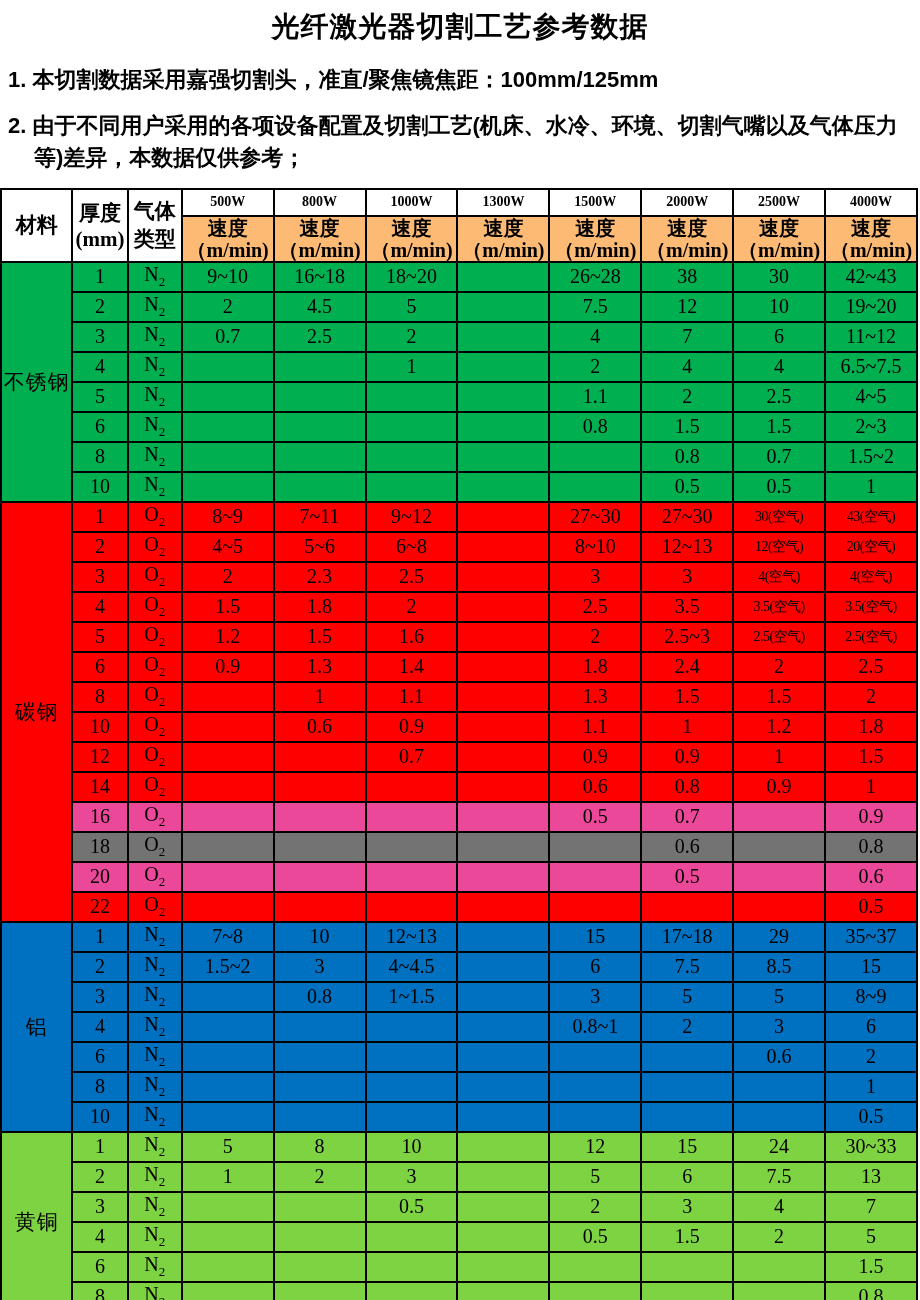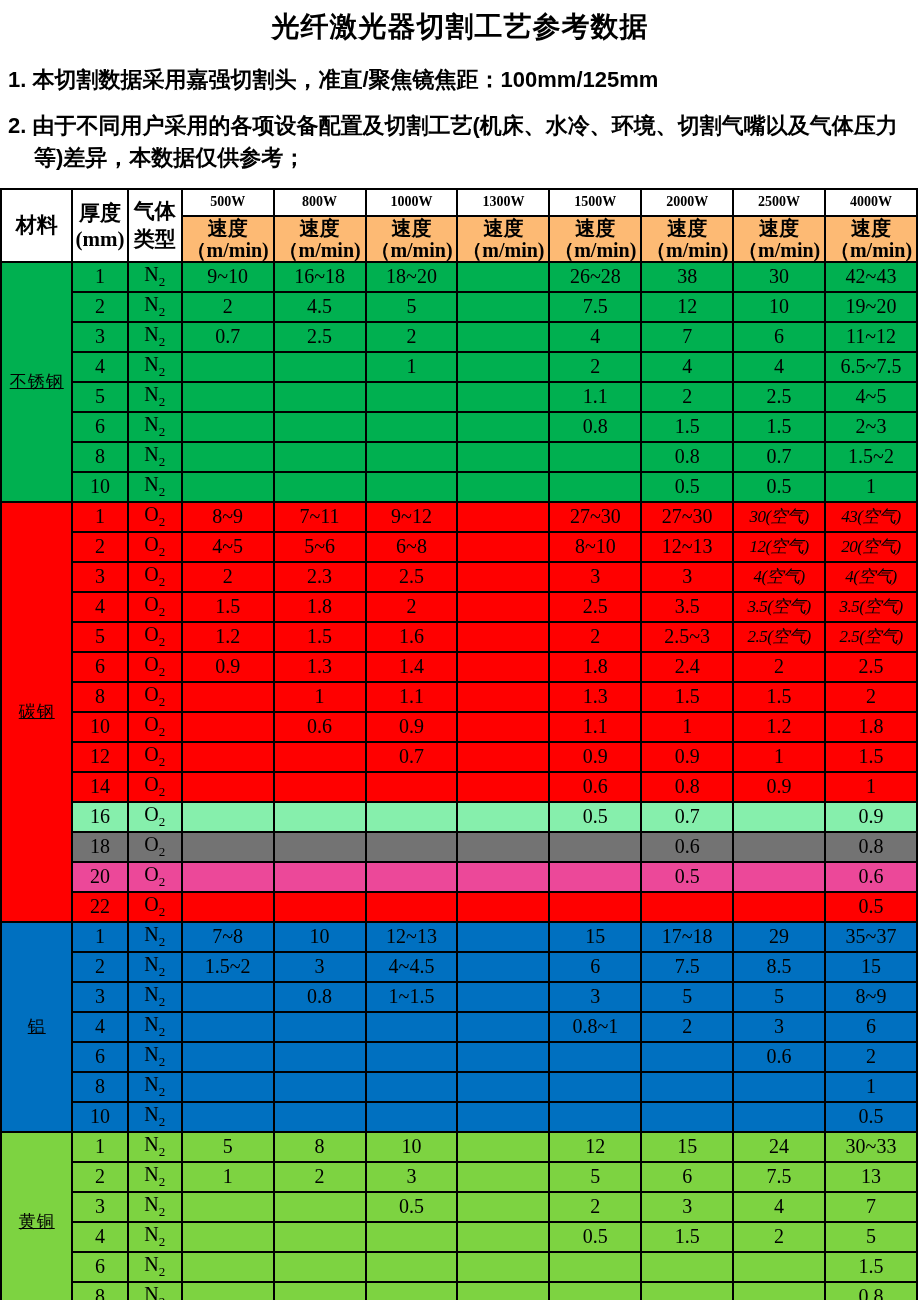--- a/index.html
+++ b/index.html
@@ -28,22 +28,22 @@
   table.cut col.c-pow{width:90px;}
   table.cut th,table.cut td{
     border:2px solid #000;padding:0;text-align:center;vertical-align:middle;
     overflow:hidden;white-space:nowrap;
   }
   th.corner-th,th.thk-th,th.gas-th{font-size:21px;font-weight:bold;background:#fff;}
   th.power-th{height:25px;font-size:14px;font-weight:bold;background:#fff;}
   th.speed-th{height:44px;font-size:20px;font-weight:bold;background:#fdba74;line-height:1.1;}
   td.thickness-cell,td.gas-cell{font-size:20px;}
   td.speed-cell{font-size:20px;}
-  td.speed-cell.small{font-size:17px;letter-spacing:-0.5px;font-style:italic;}
-  td.material-cell{font-size:17px;letter-spacing:1px;text-decoration:underline;}
+  td.speed-cell.small{font-size:14px;letter-spacing:-0.5px;}
+  td.material-cell{font-size:21px;letter-spacing:1px;}
   tbody td{height:28px;}
   sub{font-size:13px;}
 </style>
 </head>
 <body>
 
 <div class="page">
 
   <div class="title">光纤激光器切割工艺参考数据</div>
 
@@ -333,21 +333,21 @@
           <td class="gas-cell"><span>O</span><sub>2</sub></td>
           <td class="speed-cell"></td>
           <td class="speed-cell"></td>
           <td class="speed-cell"></td>
           <td class="speed-cell"></td>
           <td class="speed-cell">0.6</td>
           <td class="speed-cell">0.8</td>
           <td class="speed-cell">0.9</td>
           <td class="speed-cell">1</td>
         </tr>
-        <tr style="background: #86efac;">
+        <tr style="background: #ec4899;">
           <td class="thickness-cell">16</td>
           <td class="gas-cell"><span>O</span><sub>2</sub></td>
           <td class="speed-cell"></td>
           <td class="speed-cell"></td>
           <td class="speed-cell"></td>
           <td class="speed-cell"></td>
           <td class="speed-cell">0.5</td>
           <td class="speed-cell">0.7</td>
           <td class="speed-cell"></td>
           <td class="speed-cell">0.9</td>

